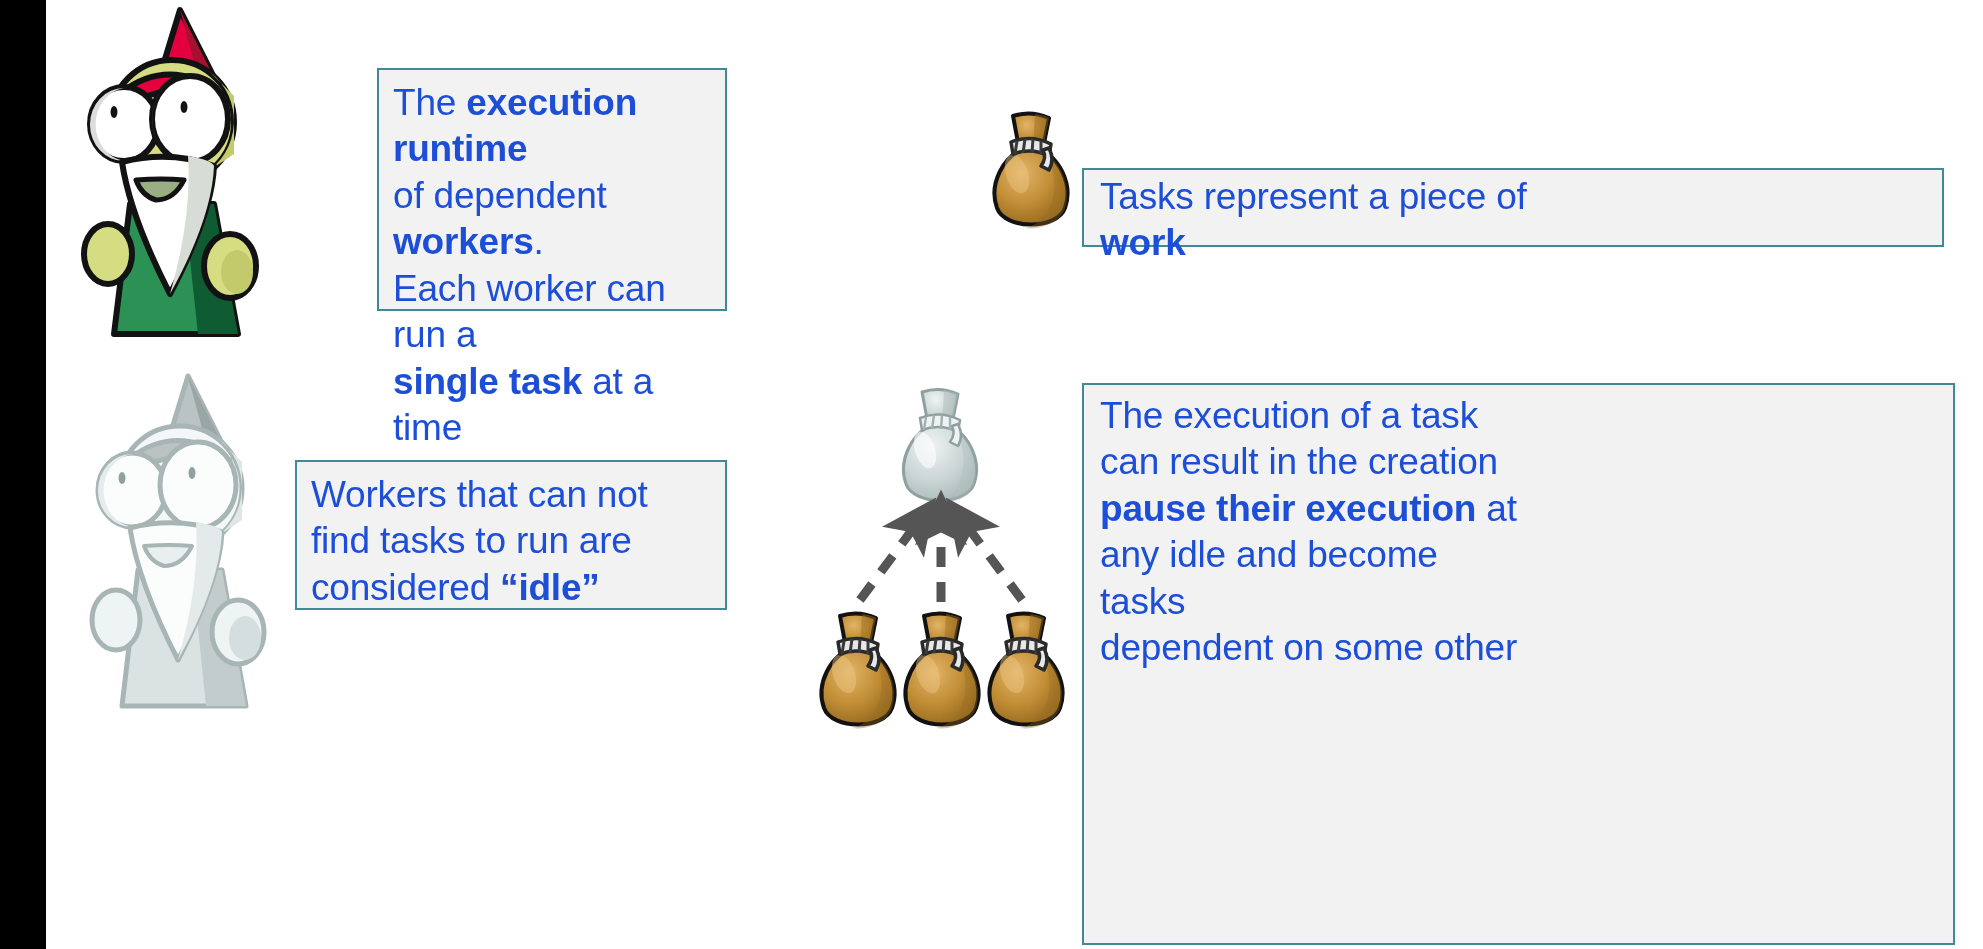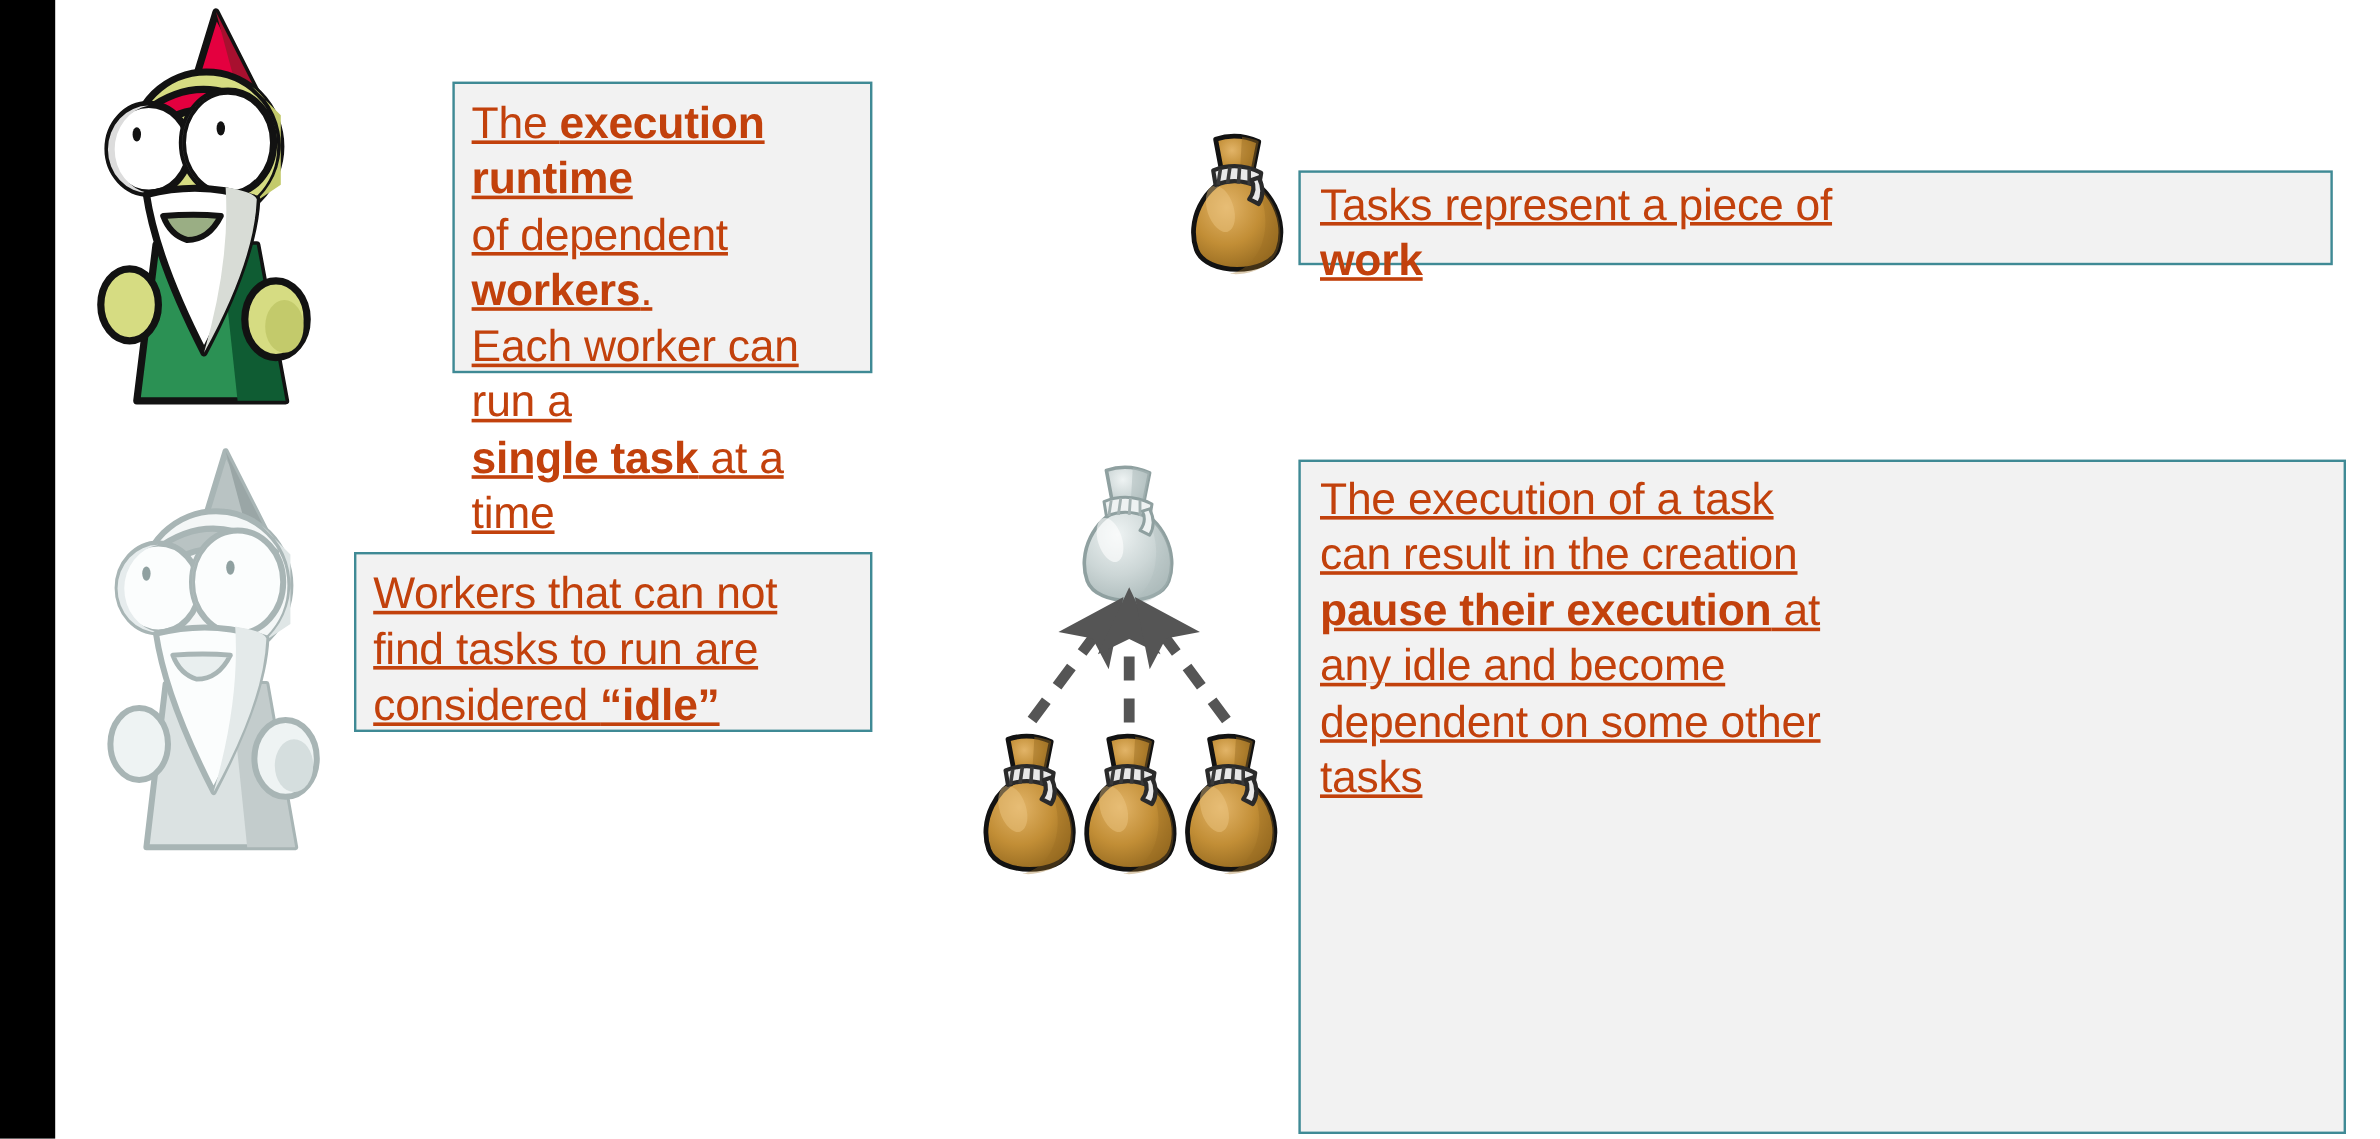--- a/index.html
+++ b/index.html
@@ -32,39 +32,38 @@
     height: 949px;
     background: #000000;
   }
 
   
   .callout {
     position: absolute;
     background: #f2f2f2;
     border: 2px solid #3f8a95;
     box-sizing: border-box;
-    color: #c2410c;
+    color: #1d4ed8;
     font-family: "Liberation Sans", sans-serif;
     line-height: 1.255;
     font-size: 37px;
     letter-spacing: -0.2px;
-    text-decoration: underline;
   }
   .callout .pad {
     padding: 10px 12px 10px 14px;
   }
   .callout b { font-weight: bold; }
 
   #callout-runtime {
     left: 377px; top: 68px;
     width: 350px; height: 243px;
     font-size: 37px;
   }
   #callout-work {
-    left: 1082px; top: 142px;
+    left: 1082px; top: 168px;
     width: 862px; height: 79px;
     font-size: 37px;
   }
   #callout-idle {
     left: 295px; top: 460px;
     width: 432px; height: 150px;
     font-size: 37px;
   }
   #callout-spawn {
     left: 1082px; top: 383px;
@@ -264,18 +263,18 @@
       </g>
     </svg>
   </div>
 
   <div class="callout" id="callout-spawn" style="background: rgb(242, 242, 242); border-color: rgb(63, 138, 149);">
     <div class="pad">
         <div><span>The execution of a task</span></div>
         <div><span>can result in the creation</span></div>
         <div><b>pause their execution</b><span> at</span></div>
         <div><span>any idle and become</span></div>
+        <div><span>tasks</span></div>
         <div><span>dependent on some other</span></div>
-        <div><span>tasks</span></div>
       </div>
   </div>
 
 </div>
 
 </body></html>

